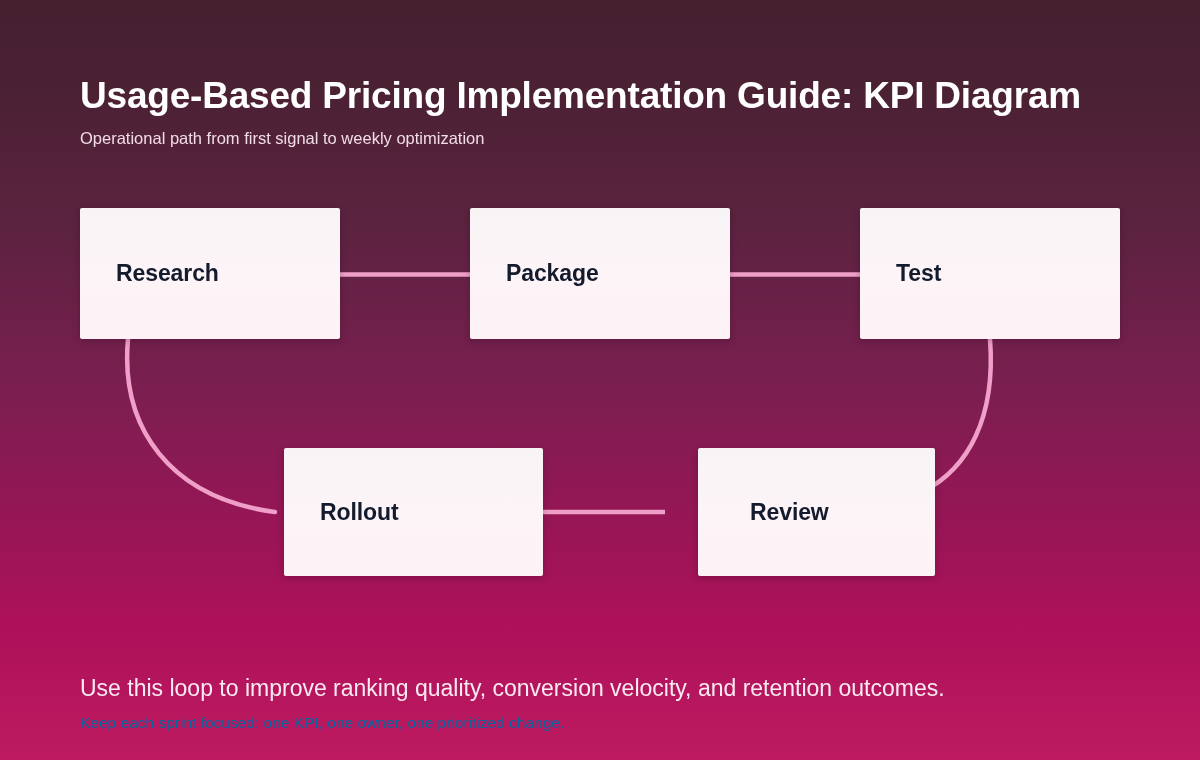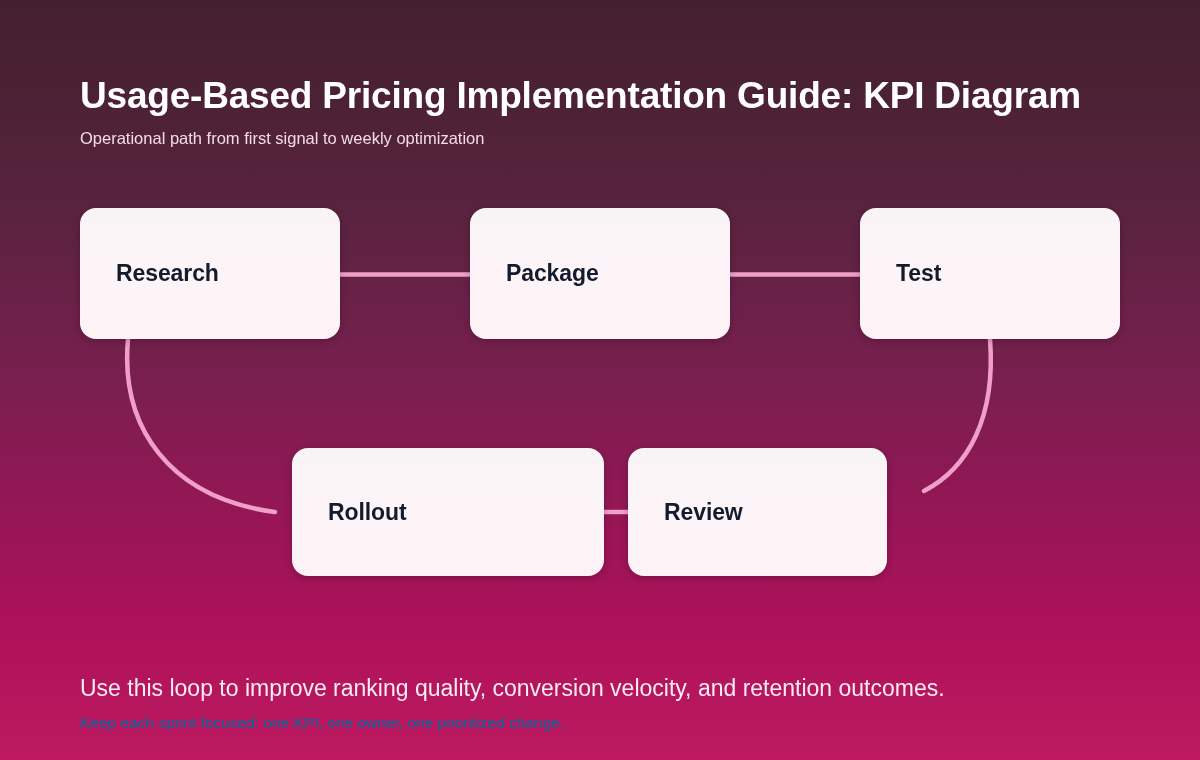--- a/index.html
+++ b/index.html
@@ -67,40 +67,40 @@
     left: 0;
     top: 0;
     width: 1200px;
     height: 760px;
     pointer-events: none;
   }
 
   .node {
     position: absolute;
     box-sizing: border-box;
-    border-radius: 16px;
+    border-radius: 2px;
     background: linear-gradient(180deg, #f8f4f6 0%, #fdf4f8 55%, #fdf3f7 100%);
     box-shadow: 0 2px 7px rgba(30, 5, 20, 0.26);
     display: flex;
     align-items: center;
   }
   .node-label {
     font-size: 23px;
     font-weight: bold;
     color: #141b2d;
     padding-left: 36px;
     letter-spacing: -0.1px;
     white-space: nowrap;
   }
 
   #node-research { left: 80px;  top: 180px; width: 260px; height: 131px; }
   #node-package  { left: 470px; top: 180px; width: 260px; height: 131px; }
   #node-test     { left: 860px; top: 180px; width: 260px; height: 131px; }
-  #node-rollout  { left: 292px; top: 420px; width: 312px; height: 128px; }
-  #node-review   { left: 628px; top: 420px; width: 259px; height: 128px; }
+  #node-rollout  { left: 284px; top: 420px; width: 259px; height: 128px; }
+  #node-review   { left: 698px; top: 420px; width: 237px; height: 128px; padding-left: 16px; }
 
   
   .footer {
     position: absolute;
     left: 80px;
     top: 648px;
     width: 1040px;
   }
   .footer-primary {
     margin: 0;

